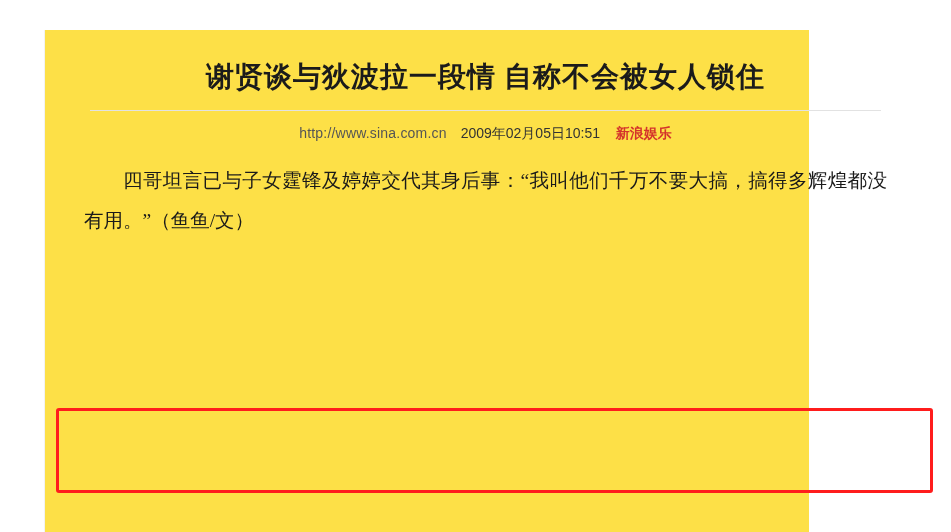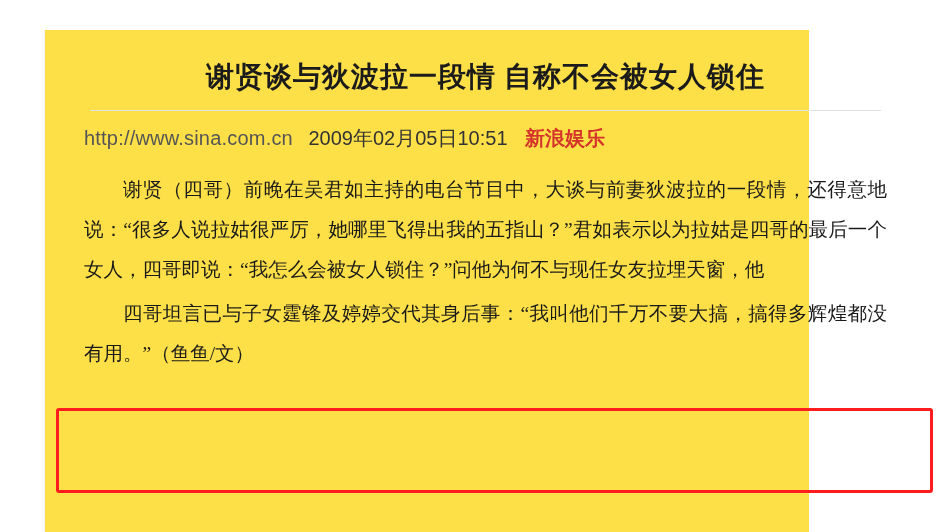--- a/index.html
+++ b/index.html
@@ -57,22 +57,23 @@
     line-height: 1.35;
     margin: 6px 0 14px 0;
     white-space: nowrap;
   }
   .rule {
     height: 1px;
     background: #e2e2e2;
     margin: 0 6px 0 6px;
   }
   .meta {
+    text-align: center;
     margin-top: 14px;
-    font-size: 20px;
+    font-size: 14px;
     color: #5a5a5a;
     font-family: "Liberation Sans", sans-serif;
     white-space: nowrap;
   }
   .meta .url { color: #555555; letter-spacing: .2px; }
   .meta .date { color: #333333; margin-left: 10px; }
   .meta .source {
     color: #d4332b;
     margin-left: 12px;
     font-weight: bold;
@@ -134,21 +135,20 @@
 
     <div class="meta">
       <span class="url">http://www.sina.com.cn</span>
       <span class="date">2009年02月05日10:51</span>
       <span class="source">新浪娱乐</span>
     </div>
 
     <div class="body-text">
 
 
-      <p class="para">谢贤（四哥）前晚在吴君如主持的电台节目中，大谈与前妻狄波拉的一段情，还得意地说：“很多人说拉姑很严厉，她哪里飞得出我的五指山？”君如表示以为拉姑是四哥的最后一个女人，四哥即说：“我怎么会被女人锁住？”问他为何不与现任女友拉埋天窗，他</p>
 
 
       <p class="para">四哥坦言已与子女霆锋及婷婷交代其身后事：“我叫他们千万不要大搞，搞得多辉煌都没有用。”（鱼鱼/文）</p>
 
     </div>
   </div>
 
   <div class="hl-box"></div>
   <div class="bottom-fade"></div>
 

